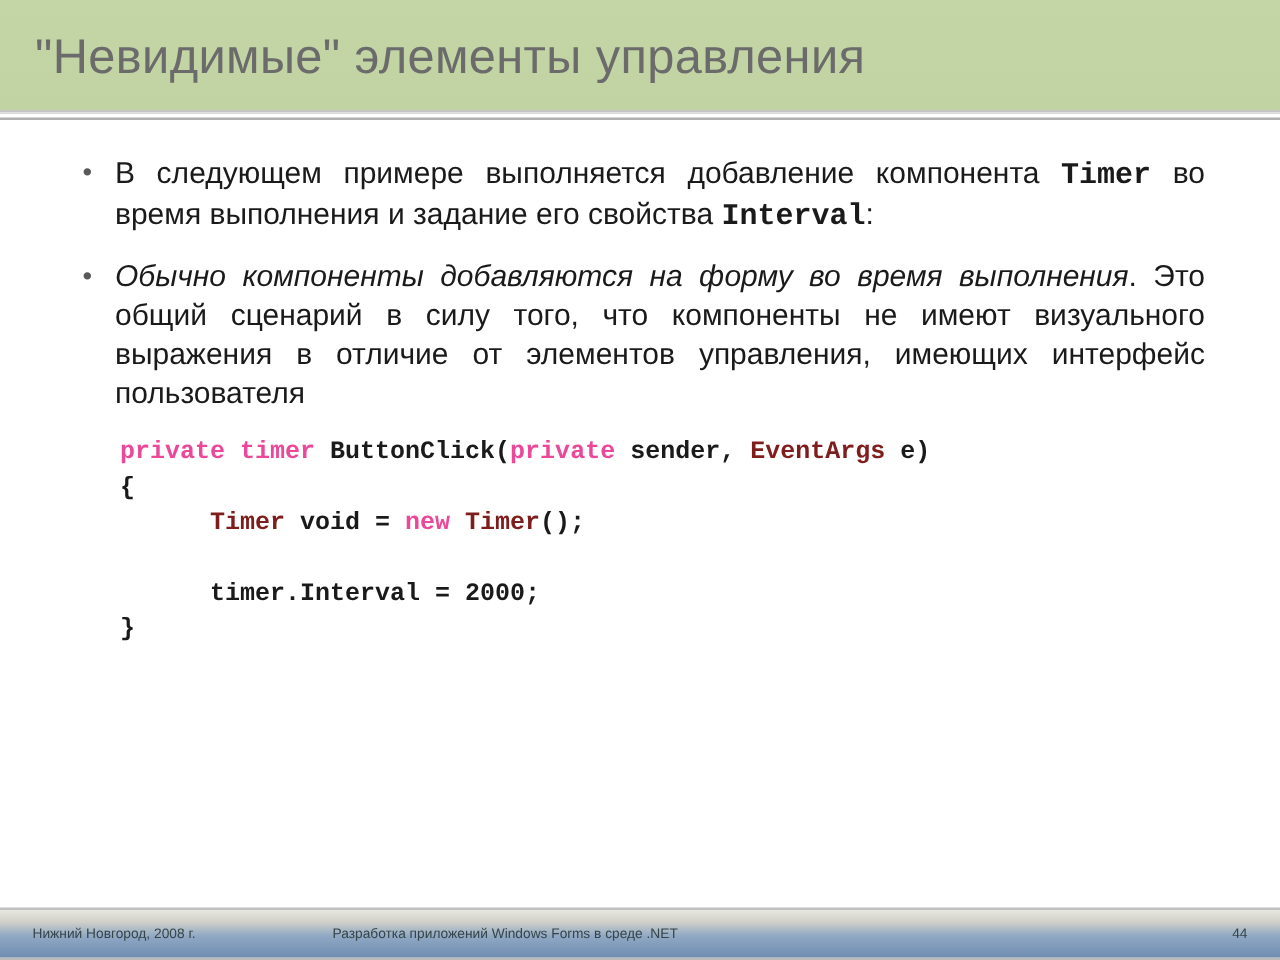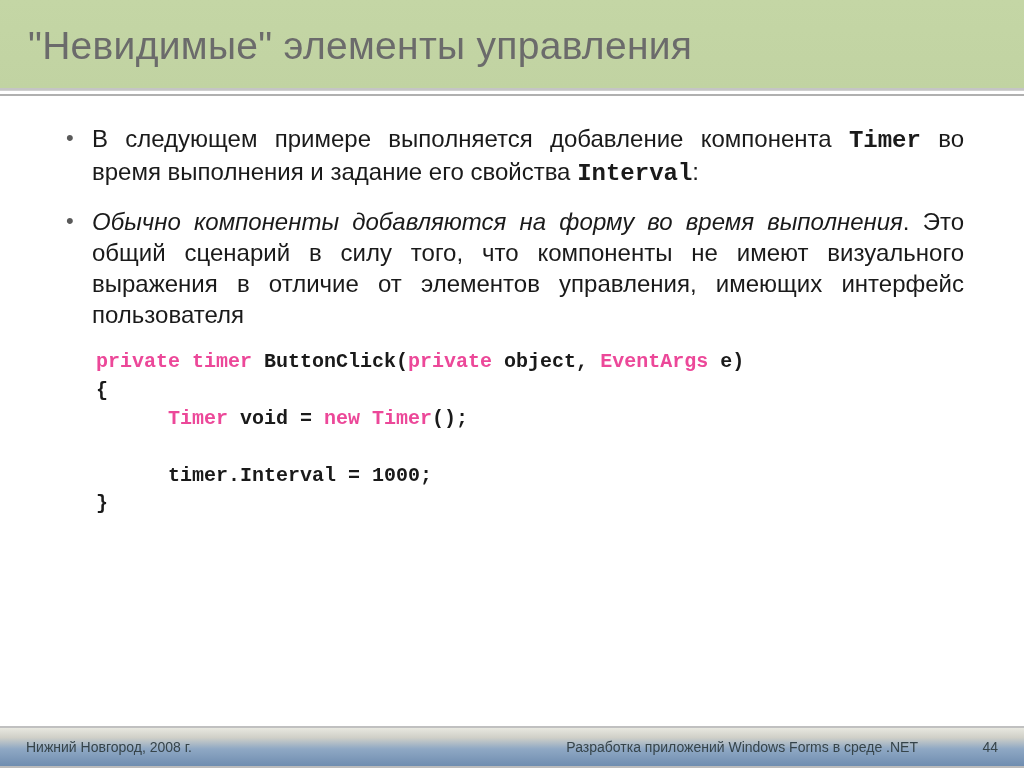--- a/index.html
+++ b/index.html
@@ -37,30 +37,30 @@
     color: #5a5a5a; font-size: 22px;
   }
   .mono { font-family: "Courier New", Courier, monospace; font-weight: bold; }
   .ital-run { font-style: italic; }
   .code {
     font-family: "Courier New", Courier, monospace;
     font-size: 20px; font-weight: bold;
     white-space: pre; margin: 4px 0 0 36px; line-height: 1.42;
   }
   .kw { color: #ec4899; }
-  .tp { color: #ec4899; }
+  .tp { color: #7f1d1d; }
   .footer {
     height: 40px; display: flex; align-items: center;
     background: linear-gradient(180deg, #e8e8e0 0%, #d0d0c8 25%, #8fa8c4 55%, #6f8db0 100%);
     border-top: 2px solid #c0c0c0;
-    color: #36444a; font-size: 14px;
+    color: #36444a; font-size: 11px;
     padding: 0 26px;
   }
   .footer .left { flex: 0 0 240px; }
-  .footer .center { flex: 1; text-align: right; }
+  .footer .center { flex: 1; text-align: left; }
   .footer .right { flex: 0 0 80px; text-align: right; }
 </style>
 </head>
 <body>
 
 <div class="slide">
 
   <div class="header">
     <h1>"Невидимые" элементы управления</h1>
   </div>
@@ -69,25 +69,25 @@
   <div class="body">
     <ul>
       <li class="bullet">
         <span>В следующем примере выполняется добавление компонента </span><span class="mono">Timer</span><span> во время выполнения и задание его свойства </span><span class="mono">Interval</span><span>:</span>
       </li>
       <li class="bullet">
         <span class="ital-run">Обычно компоненты добавляются на форму во время выполнения</span><span>. Это общий сценарий в силу того, что компоненты не имеют визуального выражения в отличие от элементов управления, имеющих интерфейс пользователя</span>
       </li>
     </ul>
 
-    <div class="code"><span class="kw">private</span> <span class="kw">timer</span> <span>ButtonClick(</span><span class="kw">private</span><span> object, </span><span class="tp">EventArgs</span><span> e)</span>
+    <div class="code"><span class="kw">private</span> <span class="kw">timer</span> <span>ButtonClick(</span><span class="kw">private</span><span> sender, </span><span class="tp">EventArgs</span><span> e)</span>
 <span>{</span>
 <span>      </span><span class="tp">Timer</span><span> void = </span><span class="kw">new</span><span> </span><span class="tp">Timer</span><span>();</span>
 <span></span>
-<span>      </span><span>timer.Interval = 1000;</span>
+<span>      </span><span>timer.Interval = 2000;</span>
 <span>}</span></div>
 
   </div>
 
   <div class="footer">
     <div class="left">Нижний Новгород, 2008 г.</div>
     <div class="center">Разработка приложений Windows Forms в среде .NET</div>
     <div class="right">44</div>
   </div>
 

